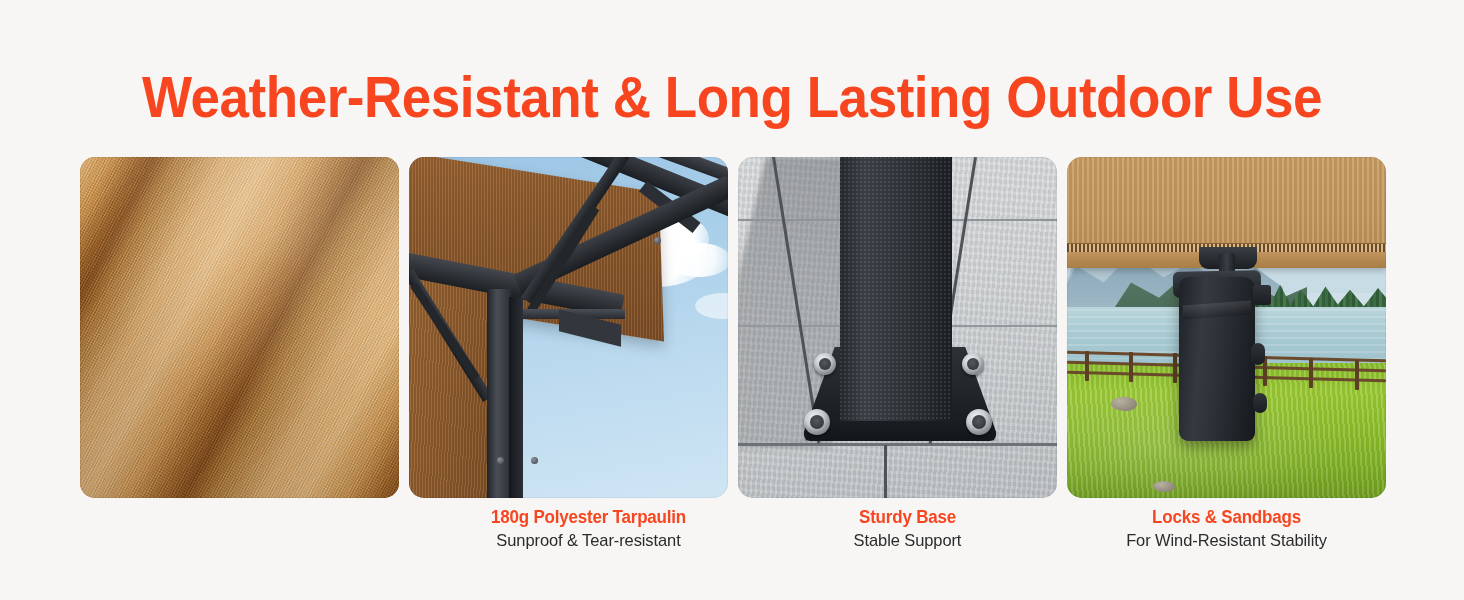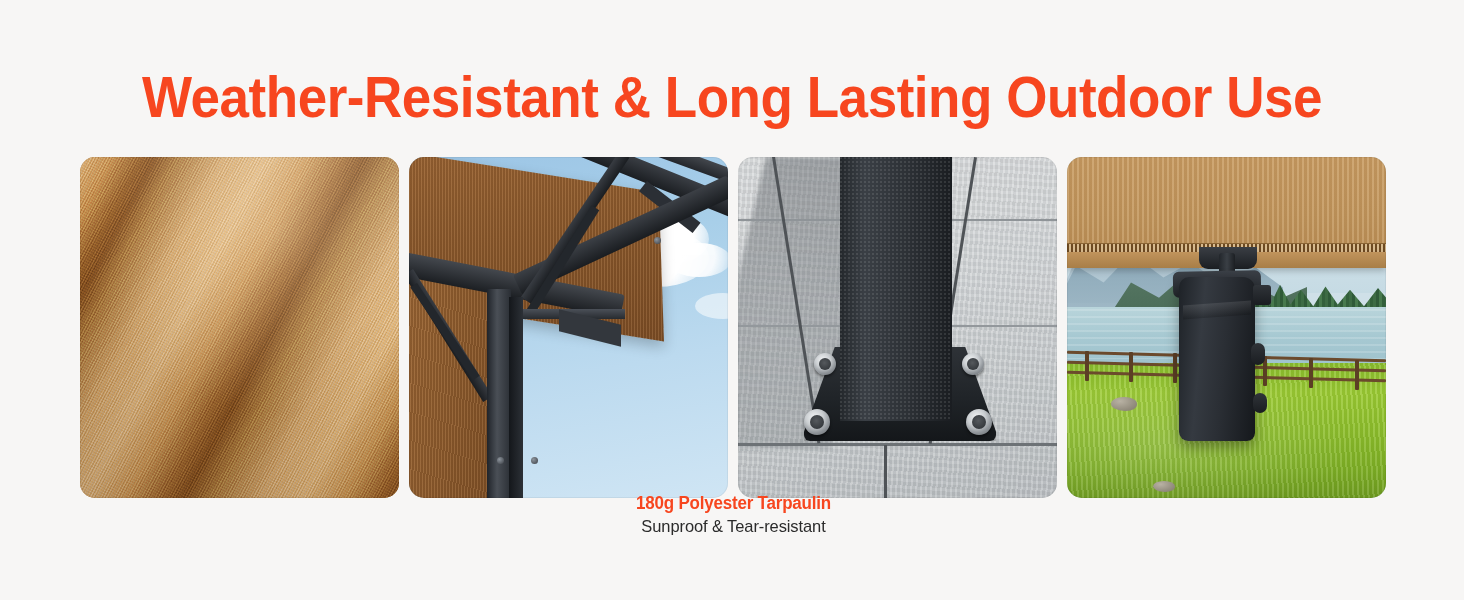--- a/index.html
+++ b/index.html
@@ -33,22 +33,22 @@
   .card{width:319px;height:341px;position:relative;}
   .photo{
     position:absolute;inset:0;
     border-radius:15px;
     overflow:hidden;
     background:#ddd;
   }
 
   
   .captions{
-    position:absolute;left:80px;top:492px;width:1306px;height:60px;
-    display:flex;justify-content:center;
+    position:absolute;left:80px;top:506px;width:1306px;height:60px;
+    display:flex;justify-content:flex-end;
   }
   .caption{width:319px;text-align:center;}
   .cap-title{
     color:#f7461f;font-size:17.5px;font-weight:bold;line-height:22px;
     letter-spacing:-0.2px;white-space:nowrap;
     transform:scaleX(0.97);
   }
   .cap-sub{
     color:#2b2b2b;font-size:17px;font-weight:normal;line-height:26px;
     letter-spacing:-0.1px;white-space:nowrap;
@@ -448,16 +448,24 @@
   </div>
 
   <div class="captions">
 
     <div class="caption">
       <div class="cap-title">180g Polyester Tarpaulin</div>
       <div class="cap-sub">Sunproof &amp; Tear-resistant</div>
     </div>
 
 
-
+    <div class="caption">
+      <div class="cap-title">Sturdy Base</div>
+      <div class="cap-sub">Stable Support</div>
+    </div>
+
+    <div class="caption">
+      <div class="cap-title">Locks &amp; Sandbags</div>
+      <div class="cap-sub">For Wind-Resistant Stability</div>
+    </div>
 
   </div>
 </div>
 
 </body></html>

